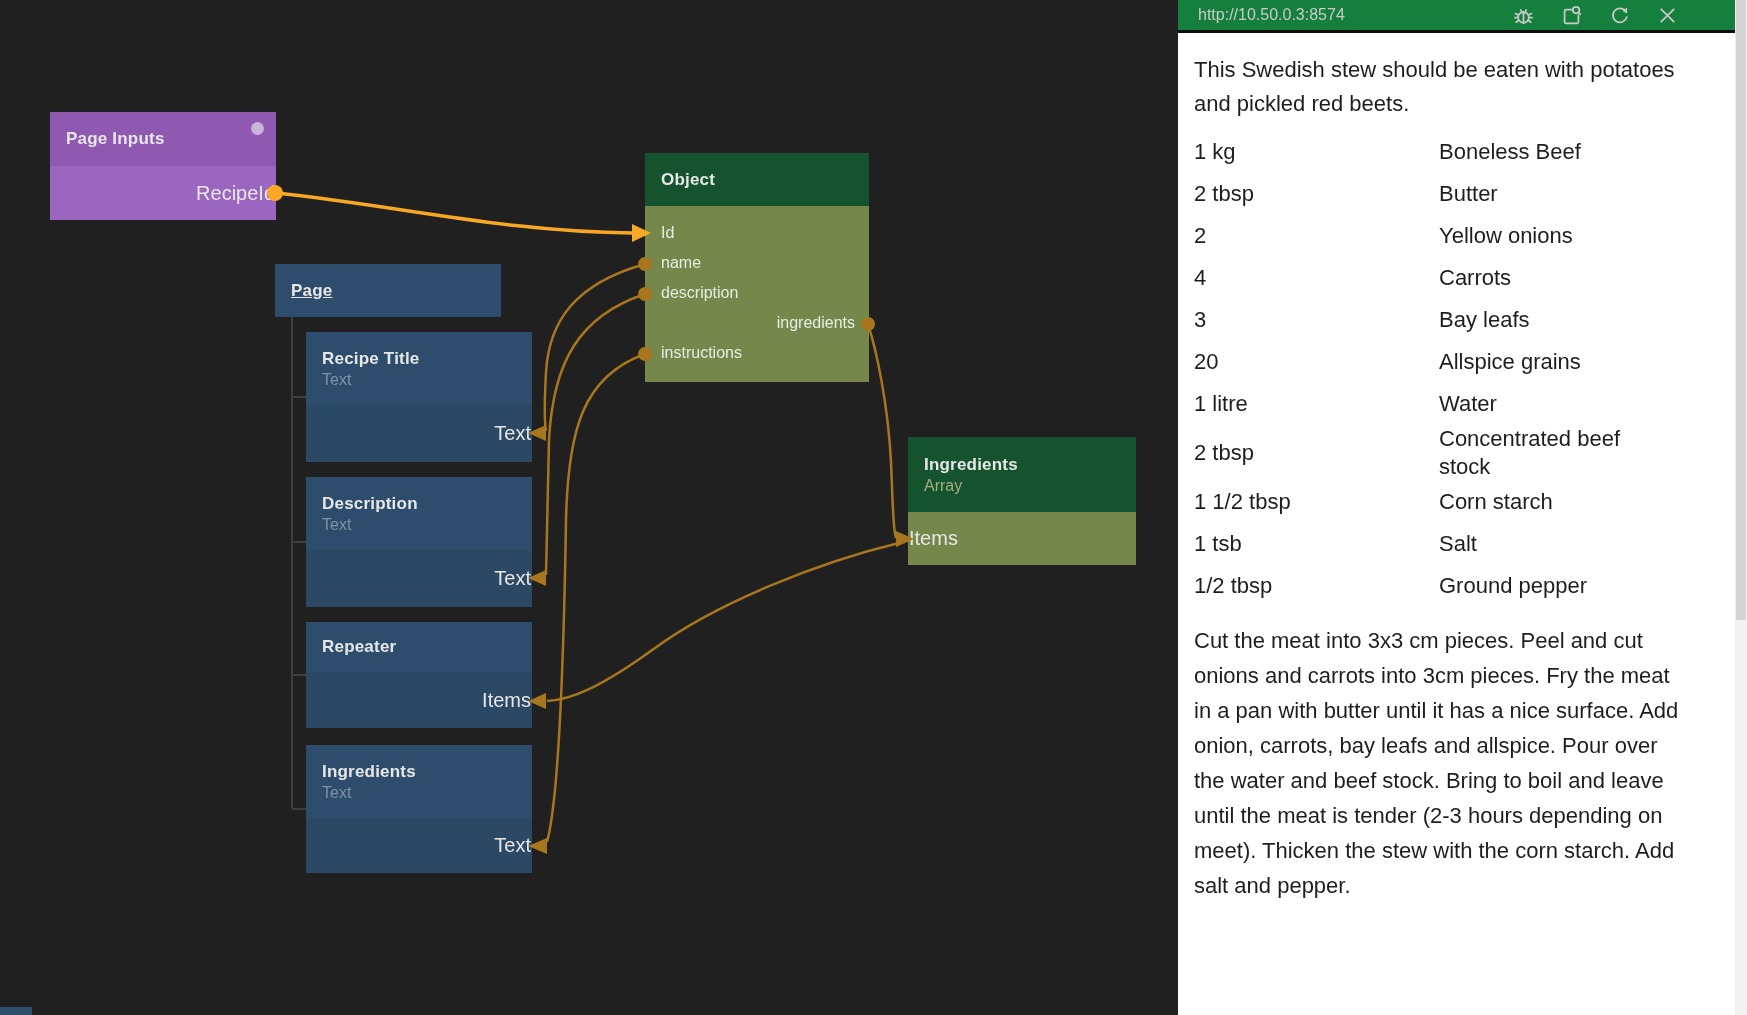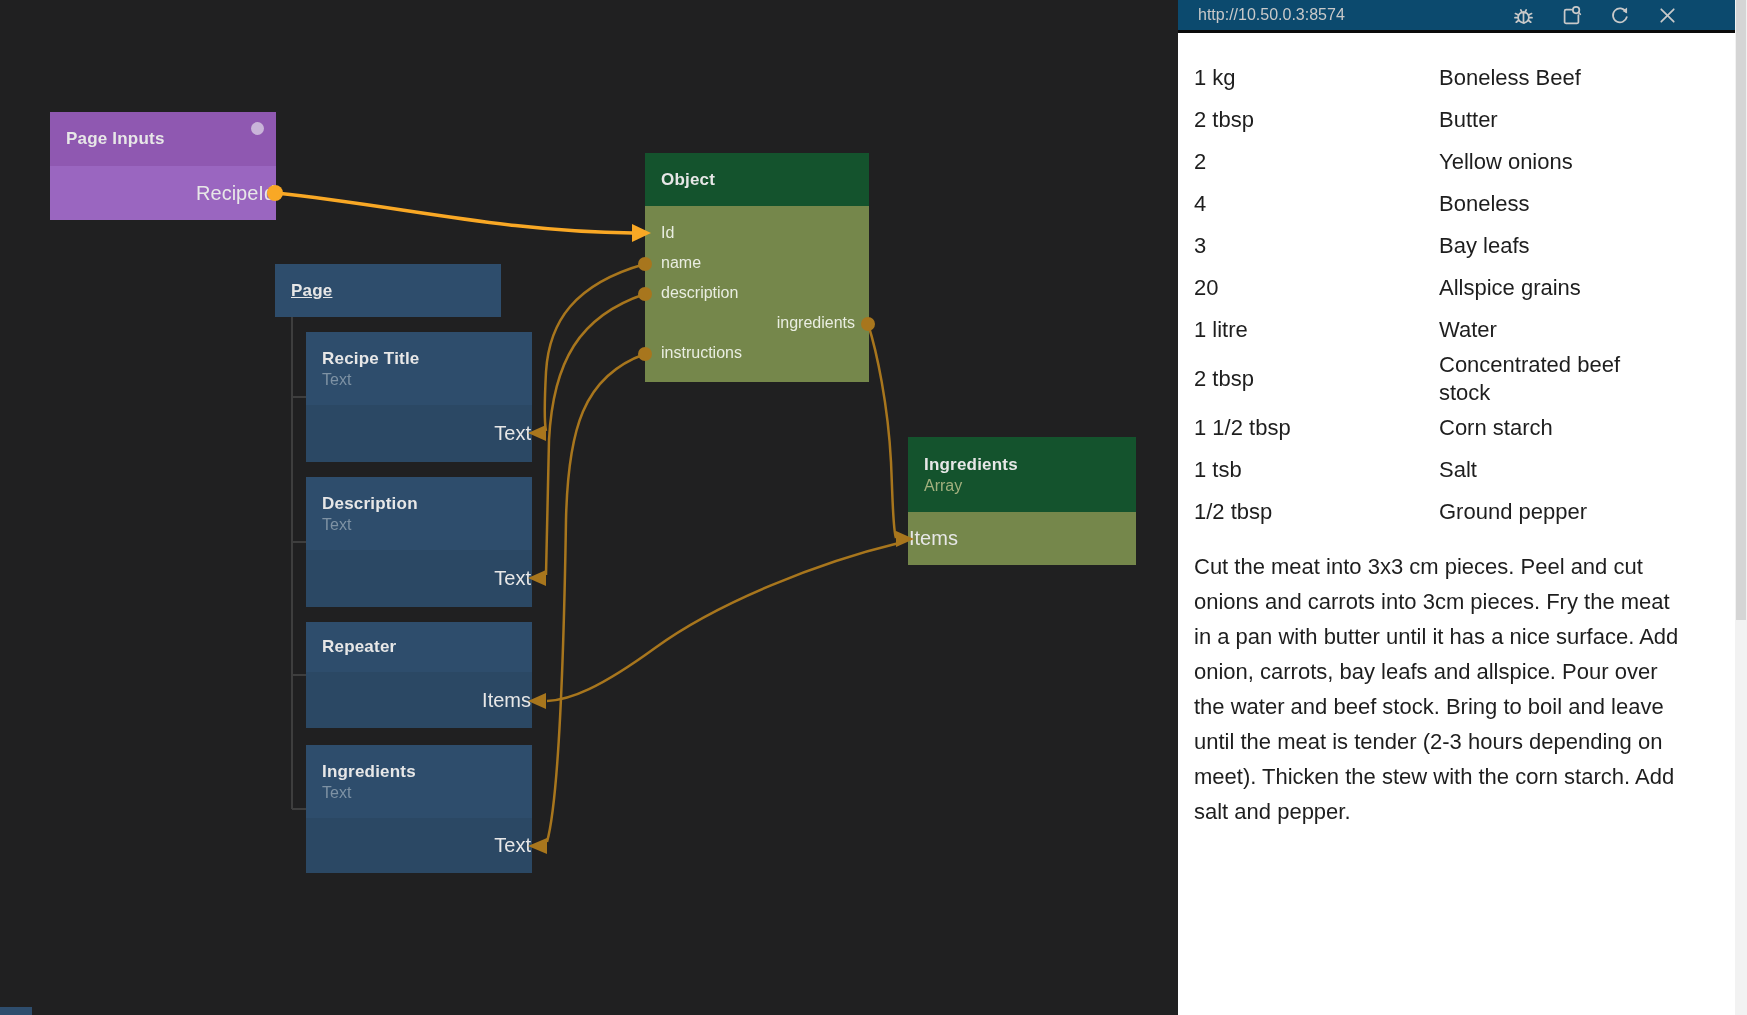--- a/index.html
+++ b/index.html
@@ -52,21 +52,21 @@
 
   #wires { position:absolute; left:0; top:0; width:1178px; height:1015px; pointer-events:none; z-index:5; }
   .wire { stroke:#a8761d; stroke-width:2.5; fill:none; }
   .wire-bright { stroke:#f9a825; stroke-width:3.5; fill:none; }
   .w-arrow { fill:#a8761d; } .w-arrow-bright { fill:#f9a825; }
   .w-dot { fill:#a8761d; } .w-dot-bright { fill:#f9a825; }
   .tree { stroke:#3e3e3e; stroke-width:2; fill:none; }
 
   
   #panel { position:absolute; left:1178px; top:0; width:557px; height:1015px; background:#ffffff; }
-  #panel-header { position:absolute; left:0; top:0; width:557px; height:30px; background:#0c4a6e;
+  #panel-header { position:absolute; left:0; top:0; width:557px; height:30px; background:#15803d;
                   display:flex; align-items:center; }
   #panel-divider { position:absolute; left:0; top:30px; width:557px; height:3px; background:#0b0b0b; }
   #url-text { color:#c9c9c9; font-size:16px; padding-left:20px; flex:1 1 auto; }
   #hdr-icons { display:flex; align-items:center; gap:25px; padding-right:56px; }
   .hicon { width:23px; height:23px; display:block; }
   .hicon * { stroke:#c9c9c9; stroke-width:1.8; fill:none; stroke-linecap:round; }
   .hicon .fillme { fill:#c9c9c9; stroke:none; }
 
   #content { position:absolute; left:0; top:33px; width:557px; height:982px;
              padding:14px 16px; color:#1e1e1e; }
@@ -230,37 +230,38 @@
         </svg>
         <svg class="hicon" viewBox="0 0 24 24" style="stroke-width:2.2">
           <line x1="5.5" y1="5.5" x2="18.5" y2="18.5"></line>
           <line x1="18.5" y1="5.5" x2="5.5" y2="18.5"></line>
         </svg>
       </div>
     </div>
     <div id="panel-divider"></div>
 
     <div id="content">
+      <p id="recipe-desc">This Swedish stew should be eaten with potatoes and pickled red beets.</p>
 
       <div id="ing-list">
         <div class="ing-row">
           <span class="ing-amt">1 kg</span>
           <span class="ing-name">Boneless Beef</span>
           </div>
         <div class="ing-row">
           <span class="ing-amt">2 tbsp</span>
           <span class="ing-name">Butter</span>
           </div>
         <div class="ing-row">
           <span class="ing-amt">2</span>
           <span class="ing-name">Yellow onions</span>
           </div>
         <div class="ing-row">
           <span class="ing-amt">4</span>
-          <span class="ing-name">Boneless</span>
+          <span class="ing-name">Carrots</span>
           </div>
         <div class="ing-row">
           <span class="ing-amt">3</span>
           <span class="ing-name">Bay leafs</span>
           </div>
         <div class="ing-row">
           <span class="ing-amt">20</span>
           <span class="ing-name">Allspice grains</span>
           </div>
         <div class="ing-row">

